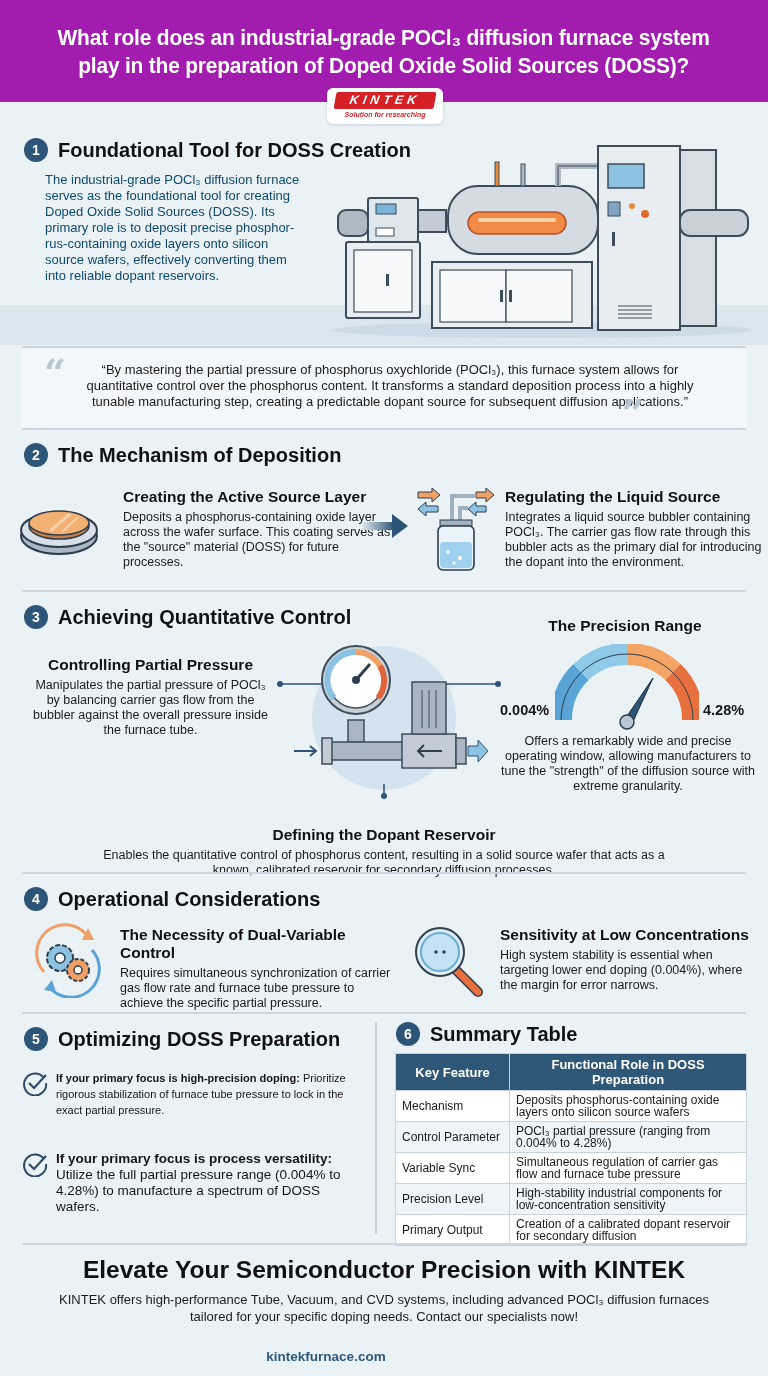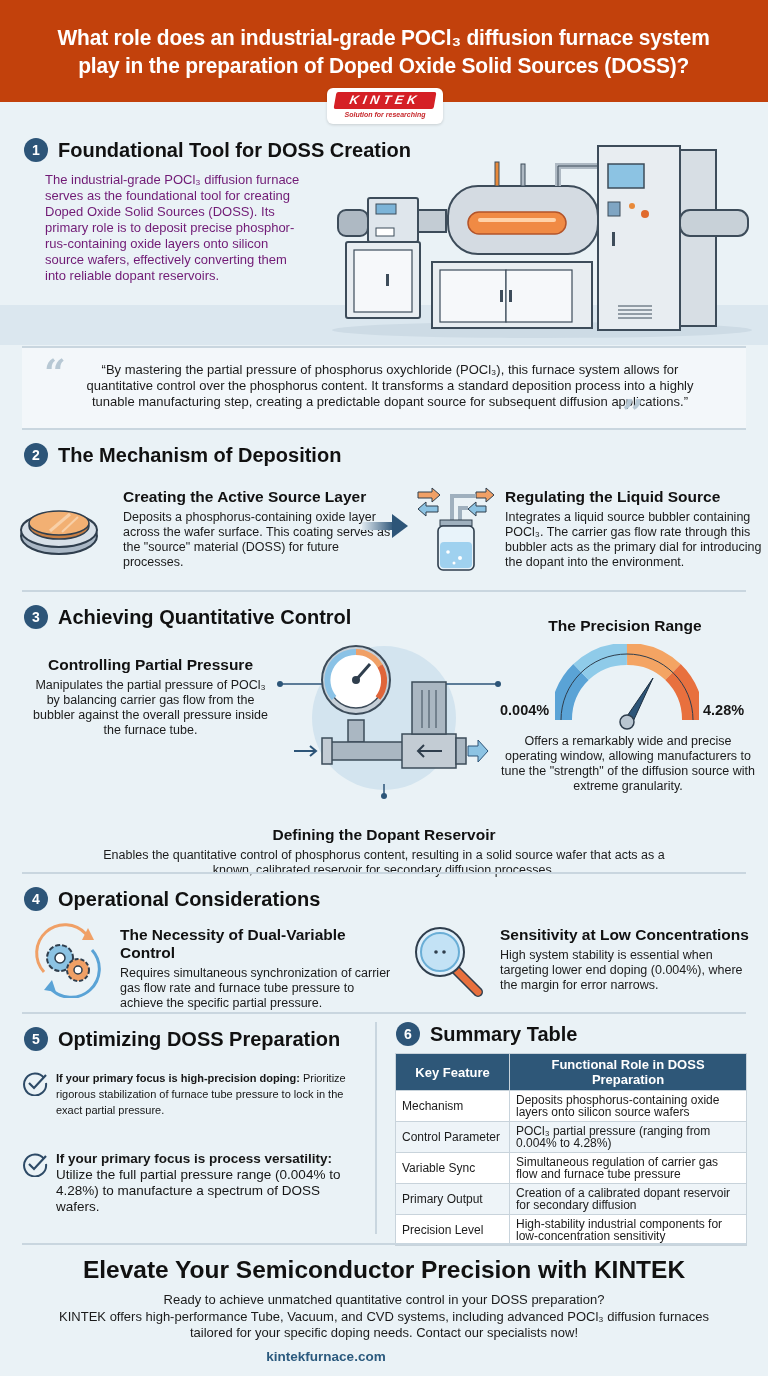--- a/index.html
+++ b/index.html
@@ -5,21 +5,21 @@
   * { box-sizing: border-box; margin: 0; padding: 0; }
   html, body { width: 768px; height: 1376px; overflow: hidden; }
   body {
     font-family: "Liberation Sans", "DejaVu Sans", sans-serif;
     background: #eaf2f6;
     color: #161616;
     position: relative;
   }
   .header {
     position: absolute; left: 0; top: 0; width: 768px; height: 102px;
-    background: #c2410c;
+    background: #a21caf;
     color: #fff; text-align: center;
     display: flex; align-items: center; justify-content: center;
     padding-top: 2px;
   }
   .header h1 {
     font-size: 22.5px; line-height: 28px; font-weight: 700; letter-spacing: -0.2px;
     transform: scaleX(0.93);
   }
   .logo {
     position: absolute; left: 327px; top: 88px; width: 116px; height: 36px;
@@ -37,21 +37,21 @@
   .section-title {
     position: absolute; display: flex; align-items: center; gap: 10px;
     font-size: 20px; font-weight: 700; color: #111;
   }
   .section-title .num {
     width: 24px; height: 24px; border-radius: 50%; background: #2d5578; color: #fff;
     font-size: 14px; font-weight: 700; display: flex; align-items: center; justify-content: center;
     flex-shrink: 0;
   }
 
-  .s1-body { position: absolute; left: 45px; top: 172px; width: 260px; font-size: 13px; line-height: 16px; color: #701a75; }
+  .s1-body { position: absolute; left: 45px; top: 172px; width: 260px; font-size: 13px; line-height: 16px; color: #0c4a6e; }
   .s1-band { position: absolute; left: 0; top: 305px; width: 768px; height: 40px; background: #dbe7ef; }
   .furnace { position: absolute; left: 332px; top: 140px; width: 420px; height: 200px; }
 
   .quote-box {
     position: absolute; left: 22px; top: 346px; width: 724px; height: 84px;
     border-top: 2px solid #c9d6df; border-bottom: 2px solid #c9d6df; background: #f3f7fa;
   }
   .quote-box .q {
     position: absolute; left: 48px; top: 14px; width: 640px; text-align: center;
     font-size: 13px; line-height: 16px; color: #1b1b1b;
@@ -337,32 +337,31 @@
       </tr>
       <tr>
         <td class="k">Control Parameter</td>
         <td>POCl₃ partial pressure (ranging from 0.004% to 4.28%)</td>
       </tr>
       <tr>
         <td class="k">Variable Sync</td>
         <td>Simultaneous regulation of carrier gas flow and furnace tube pressure</td>
       </tr>
       <tr>
+        <td class="k">Precision Level</td>
+        <td>High-stability industrial components for low-concentration sensitivity</td>
+      </tr>
+      <tr>
         <td class="k">Primary Output</td>
         <td>Creation of a calibrated dopant reservoir for secondary diffusion</td>
       </tr>
-      <tr>
-        <td class="k">Precision Level</td>
-        <td>High-stability industrial components for low-concentration sensitivity</td>
-      </tr>
     </tbody>
   </table>
 </div>
 
 <div class="divider" style="top:1243px;"></div>
 
 <div class="footer-title">Elevate Your Semiconductor Precision with KINTEK</div>
 <div class="footer-body">
-  <div>Ready to achieve unmatched quantitative control in your DOSS preparation?</div>
   <div>KINTEK offers high-performance Tube, Vacuum, and CVD systems, including advanced POCl₃ diffusion furnaces</div>
   <div>tailored for your specific doping needs. Contact our specialists now!</div>
 </div>
 <div class="footer-link">kintekfurnace.com</div>
 
 </body></html>

